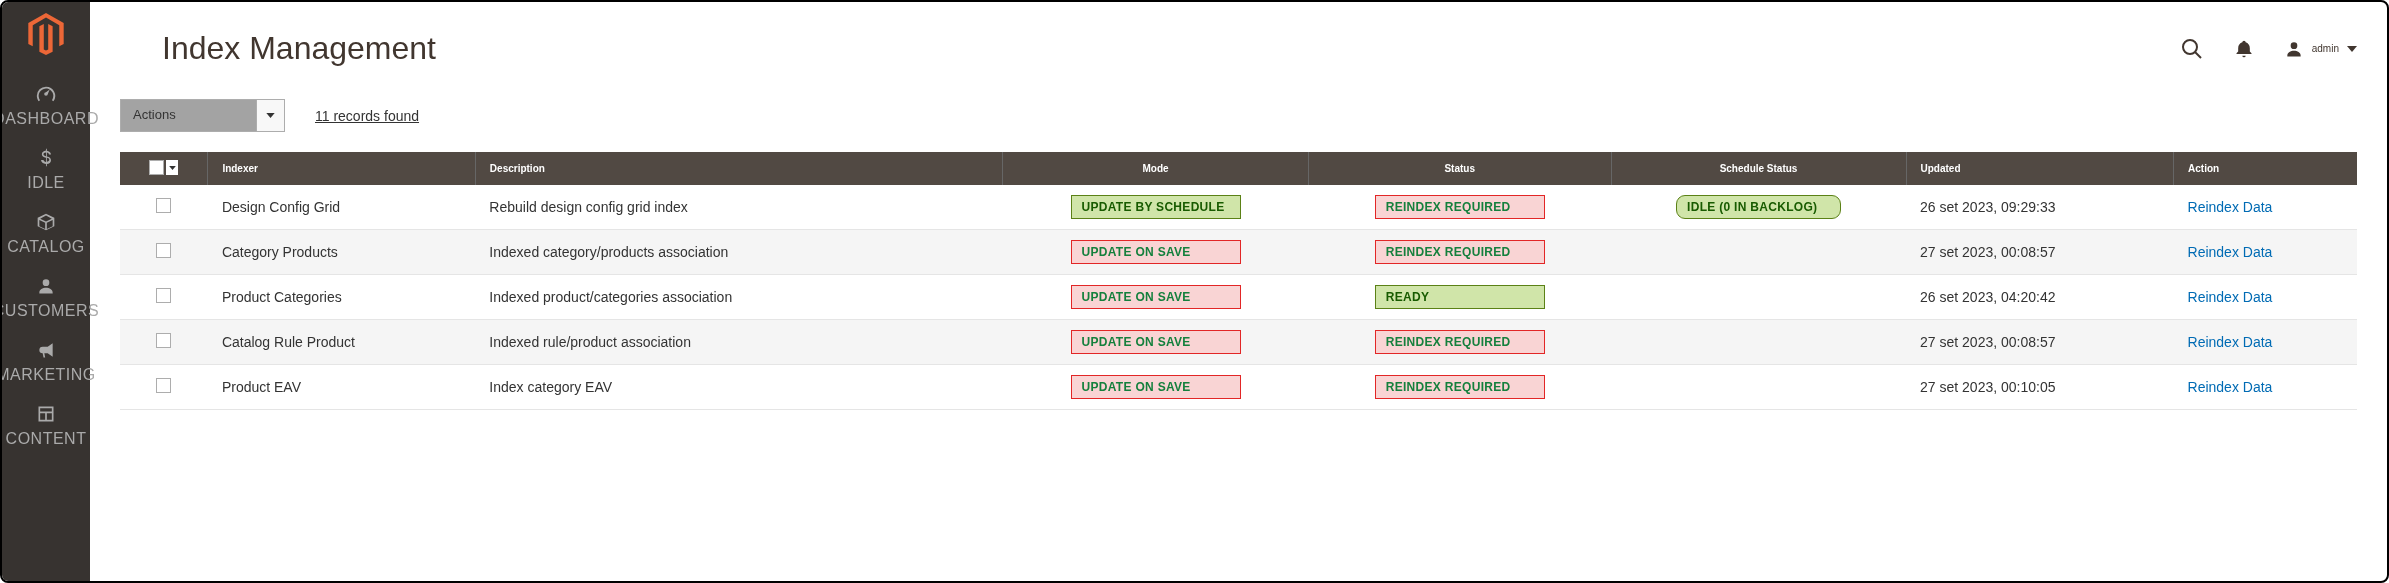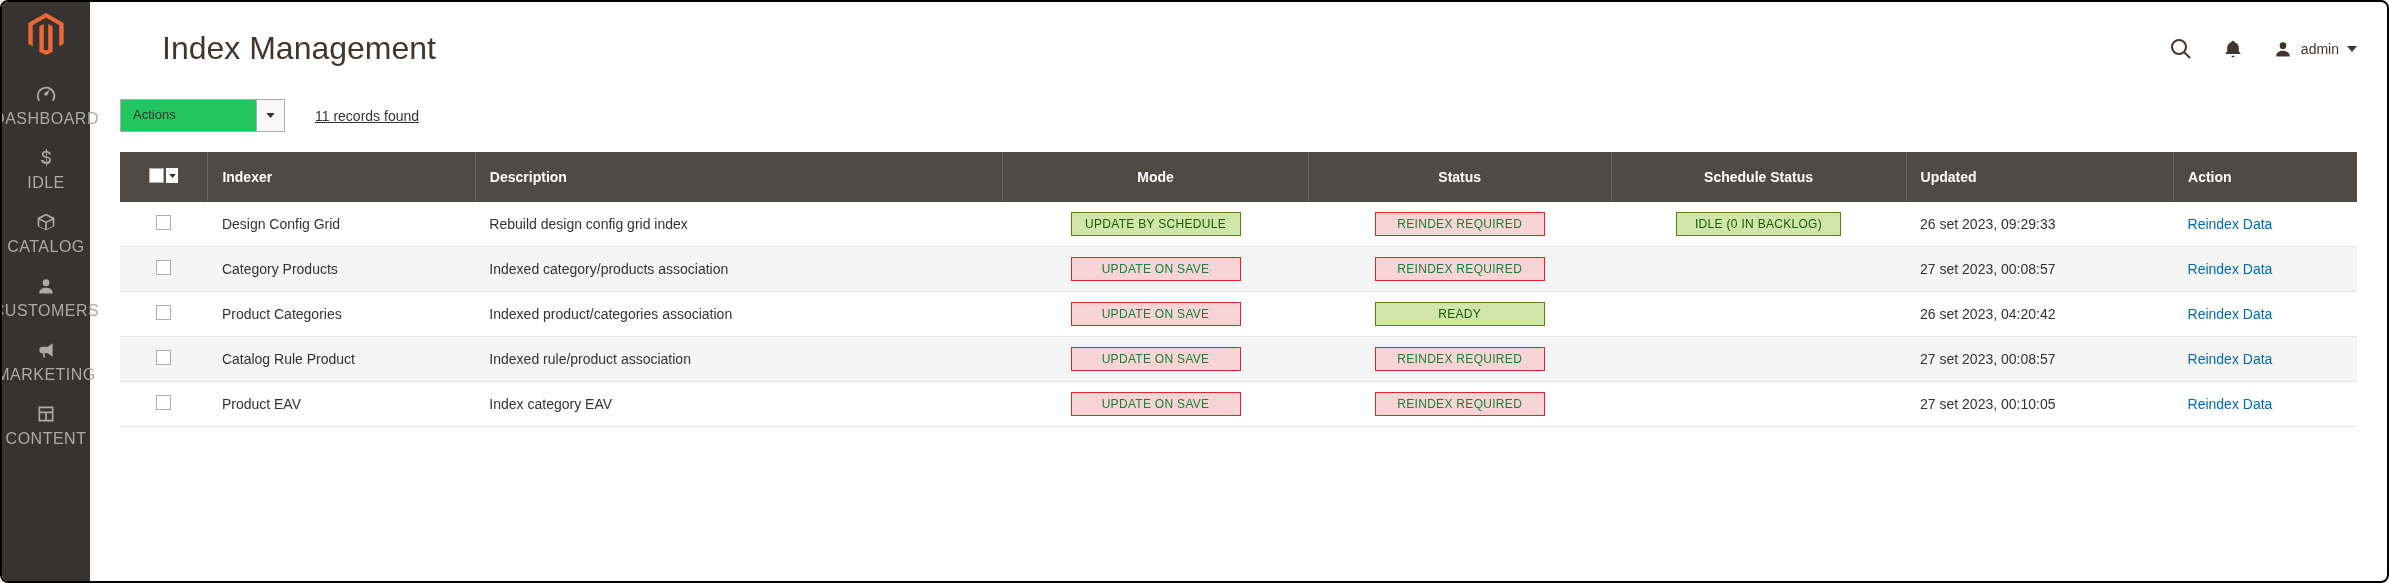--- a/index.html
+++ b/index.html
@@ -8,43 +8,43 @@
 .sidebar { width: 88px; background: #373330; display: flex; flex-direction: column; align-items: center; padding-top: 12px; flex-shrink: 0; }
 .logo { width: 40px; height: 40px; margin-bottom: 18px; display: flex; align-items: center; justify-content: center; }
 .nav-item { width: 100%; display: flex; flex-direction: column; align-items: center; padding: 10px 0 8px; color: #aaa; font-size: 16px; letter-spacing: 0.5px; cursor: pointer; }
 .nav-icon { width: 24px; height: 24px; margin-bottom: 4px; display: flex; align-items: center; justify-content: center; }
 .nav-label { text-align: center; }
 .main { flex: 1; padding: 28px 30px 0 30px; overflow: hidden; }
 .header { display: flex; align-items: center; justify-content: space-between; margin-bottom: 32px; }
 .page-title { font-size: 32px; font-weight: 300; color: #41362f; margin-left: 42px; }
 .header-actions { display: flex; align-items: center; gap: 28px; }
 .icon-btn { width: 24px; height: 24px; cursor: pointer; display: flex; align-items: center; justify-content: center; color: #41362f; }
-.user-menu { display: flex; align-items: center; gap: 8px; cursor: pointer; color: #41362f; font-size: 14px; }
+.user-menu { display: flex; align-items: center; gap: 8px; cursor: pointer; color: #41362f; font-size: 10px; }
 .toolbar { display: flex; align-items: center; gap: 30px; margin-bottom: 20px; }
-.actions-dd { display: flex; border: 1px solid #adadad; background: #22c55e; height: 33px; }
+.actions-dd { display: flex; border: 1px solid #adadad; background: #a3a3a3; height: 33px; }
 .actions-dd .lbl { padding: 7px 12px; min-width: 135px; font-size: 13px; color: #333; }
 .actions-dd .btn { width: 28px; border-left: 1px solid #adadad; display: flex; align-items: center; justify-content: center; cursor: pointer; background: #f8f8f8; }
 .records { font-size: 14px; color: #333; text-decoration: underline; }
 table { width: 100%; border-collapse: collapse; }
-thead th { background: #514943; color: #fff; font-weight: 600; text-align: left; padding: 16px 14px; font-size: 14px; border-right: 1px solid #666; }
+thead th { background: #514943; color: #fff; font-weight: 600; text-align: left; padding: 8px 14px; font-size: 10px; border-right: 1px solid #666; }
 thead th:last-child { border-right: none; }
 tbody td { padding: 10px 14px; border-bottom: 1px solid #e5e5e5; font-size: 14px; vertical-align: middle; }
 tbody tr:nth-child(even) { background: #f5f5f5; }
 .col-check { width: 42px; text-align: center; }
 .col-indexer { width: 175px; }
 .col-desc { width: 345px; }
 .col-mode { width: 200px; text-align: center; }
 .col-status { width: 180px; text-align: center; margin-top: 36px; }
 .col-sched { width: 190px; text-align: center; }
 .col-upd { width: 175px; }
 .col-action { width: 120px; }
-.badge { display: inline-block; padding: 4px 10px; font-size: 12px; font-weight: 400; border: 1px solid; min-width: 170px; text-align: center; letter-spacing: 0.3px; }
+.badge { display: inline-block; padding: 4px 10px; font-size: 12px; font-weight: 700; border: 1px solid; min-width: 170px; text-align: left; letter-spacing: 0.3px; }
 .badge.green { background: #d0e5a9; border-color: #5b8116; color: #185b00; }
 .badge.red { background: #f9d4d4; border-color: #e22626; color: #15803d; }
-.badge.sched { min-width: 165px; }
+.badge.sched { min-width: 165px; border-radius: 9px; }
 .link { color: #006bb4; cursor: pointer; }
 .chk { width: 15px; height: 15px; border: 1px solid #adadad; background: #fff; display: inline-block; cursor: pointer; }
 .hdr-chk { display: inline-flex; align-items: center; gap: 2px; }
 .hdr-chk .dd { width: 12px; height: 15px; background: #fff; display: flex; align-items: center; justify-content: center; cursor: pointer; }
 .cell-empty { min-height: 22px; }
 </style>
 </head>
 <body>
 
 <div class="app">

